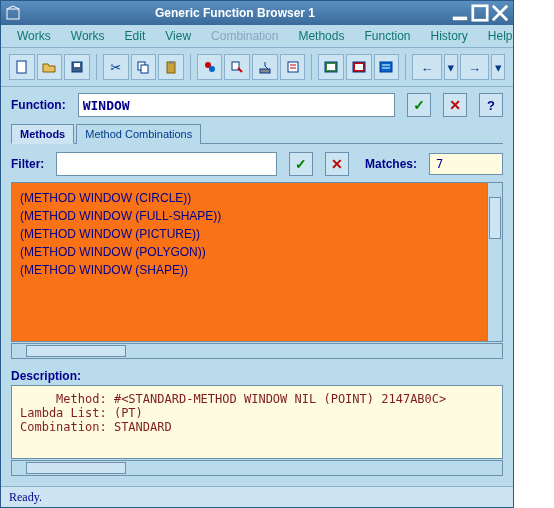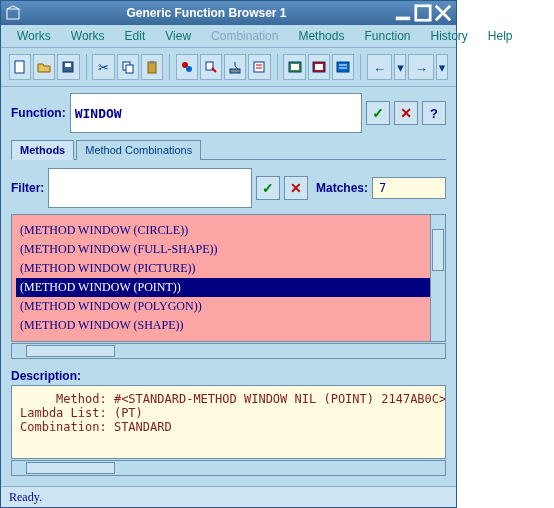--- a/index.html
+++ b/index.html
@@ -1,42 +1,42 @@
 <!DOCTYPE html>
 <html><head>
 <meta charset="utf-8">
 <style>
 html,body{margin:0;padding:0;font-family:Arial,sans-serif;font-size:12px;}
-.window{width:457px;height:508px;background:#b9dbec;display:flex;flex-direction:column;border:1px solid #2a5a8a;box-sizing:border-box;}
+.window{width:514px;height:508px;background:#b9dbec;display:flex;flex-direction:column;border:1px solid #2a5a8a;box-sizing:border-box;}
 .titlebar{height:24px;background:linear-gradient(#5a8fc0,#3a6a9a);display:flex;align-items:center;color:#fff;font-weight:bold;padding:0 4px;}
 .titlebar .tb-icon{width:16px;height:16px;display:flex;align-items:center;justify-content:center;}
 .titlebar .title{flex:1;text-align:center;}
 .titlebar .win-btn{width:18px;height:18px;margin-left:2px;display:flex;align-items:center;justify-content:center;color:#fff;cursor:pointer;}
 .menubar{height:22px;background:#b9dbec;display:flex;align-items:center;padding:0 6px;border-bottom:1px solid #8ab0cc;}
 .menubar .menu-item{padding:2px 10px;color:#0f766e;cursor:pointer;}
 .menubar .menu-item.disabled{color:#89a6bd;cursor:default;}
 .menubar .spacer{flex:1;}
 .toolbar{height:38px;background:#b9dbec;border-bottom:1px solid #8ab0cc;display:flex;align-items:center;padding:0 8px;gap:2px;}
 .tb-sep{width:1px;height:26px;background:#8ab0cc;margin:0 4px;}
 .tb-btn{width:24px;height:24px;background:#cde5f2;border:1px solid #8ab0cc;display:flex;align-items:center;justify-content:center;cursor:pointer;font-size:13px;color:#003a8c;}
 .tb-btn svg{width:14px;height:14px;}
 .tb-btn.nav{width:28px;}
 .content{flex:1;padding:6px 10px 4px 10px;display:flex;flex-direction:column;overflow:hidden;}
-.row{display:flex;align-items:center;margin-bottom:6px;gap:4px;}
+.row{display:flex;align-items:center;margin-bottom:6px;gap:12px;}
 .lbl{color:#00008b;font-weight:bold;}
-input.textfield{flex:1;height:22px;border:1px solid #6a90ac;background:#fff;font-family:monospace;font-size:13px;color:#00008b;font-weight:bold;padding:8px 4px;}
+input.textfield{flex:1;height:22px;border:1px solid #6a90ac;background:#fff;font-family:monospace;font-size:13px;color:#00008b;font-weight:bold;padding:0 4px;}
 .icon-btn{width:22px;height:22px;display:flex;align-items:center;justify-content:center;border:1px solid #6a90ac;background:#cde5f2;cursor:pointer;font-weight:bold;}
 .icon-btn.check{color:#008000;font-size:14px;}
 .icon-btn.x{color:#c00000;font-size:14px;}
 .icon-btn.q{color:#00008b;font-size:13px;}
 .tabs{display:flex;border-bottom:1px solid #6a90ac;margin-bottom:8px;}
 .tab{padding:3px 8px;border:1px solid #6a90ac;border-bottom:none;background:#b9dbec;font-size:11px;color:#003a8c;cursor:pointer;margin-right:2px;position:relative;top:1px;}
 .tab.active{background:#cde5f2;border-bottom:1px solid #cde5f2;color:#00008b;font-weight:bold;}
 .matches-val{width:60px;height:20px;border:1px solid #6a90ac;background:#fffbe0;font-family:monospace;padding:0 6px;display:flex;align-items:center;color:#00008b;}
-.listbox{flex:1;background:#fca5a5;border:1px solid #6a90ac;font-family:Liberation Serif, serif;font-size:12px;overflow-y:auto;padding:6px 4px;color:#00008b;position:relative;}
+.listbox{flex:1;background:#f97316;border:1px solid #6a90ac;font-family:Liberation Sans, sans-serif;font-size:12px;overflow-y:auto;padding:6px 4px;color:#00008b;position:relative;}
 .listbox .item{padding:2px 4px;white-space:pre;cursor:pointer;}
 .listbox .item.sel{background:#000080;color:#fff;}
 .hscroll{height:14px;border:1px solid #6a90ac;background:#b9dbec;margin-top:1px;margin-bottom:6px;position:relative;}
 .hscroll .thumb{position:absolute;left:14px;top:1px;width:20%;height:10px;background:#cde5f2;border:1px solid #6a90ac;}
 .desc-lbl{color:#00008b;font-weight:bold;margin-top:4px;margin-bottom:2px;}
 .descbox{background:#fffbe0;border:1px solid #6a90ac;font-family:monospace;font-size:12px;color:#7f1d1d;padding:6px 8px;height:60px;overflow:hidden;white-space:pre;}
 .statusbar{height:20px;border-top:1px solid #8ab0cc;background:#cde5f2;display:flex;align-items:center;padding:0 8px;font-family:Liberation Serif, serif;font-size:12px;color:#00008b;text-align:center;}
 .vscroll-fake{position:absolute;right:0;top:0;bottom:0;width:14px;background:#b9dbec;border-left:1px solid #6a90ac;}
 .vscroll-fake .thumb{position:absolute;top:14px;left:1px;right:1px;height:40px;background:#cde5f2;border:1px solid #6a90ac;}
 </style>
@@ -186,21 +186,20 @@
       <span class="icon-btn check">✓</span>
       <span class="icon-btn x">✕</span>
       <span class="lbl" style="margin-left:4px;">Matches:</span>
       <span class="matches-val">7</span>
     </div>
 
     <div class="listbox" id="listbox">
       <div class="item">(METHOD WINDOW (CIRCLE))</div>
         <div class="item">(METHOD WINDOW (FULL-SHAPE))</div>
         <div class="item">(METHOD WINDOW (PICTURE))</div>
-        <div class="item sel">(METHOD WINDOW (POINT))</div>
         <div class="item">(METHOD WINDOW (POLYGON))</div>
         <div class="item">(METHOD WINDOW (SHAPE))</div>
         <div class="vscroll-fake">
           <div class="thumb"></div>
         </div>
     </div>
     <div class="hscroll">
         <div class="thumb"></div>
       </div>
 

